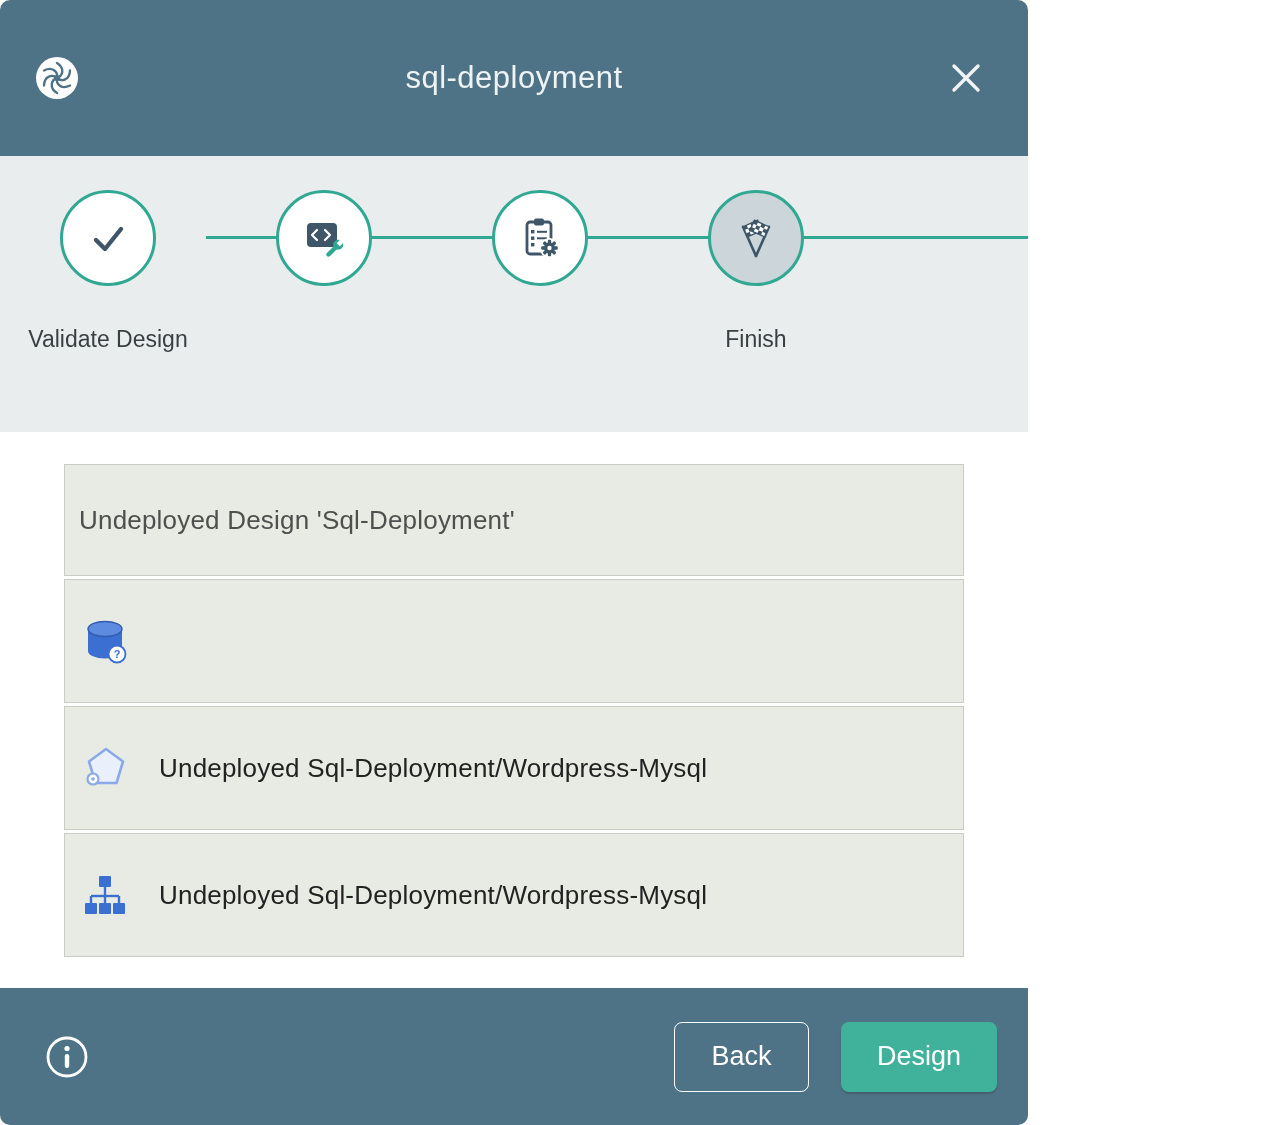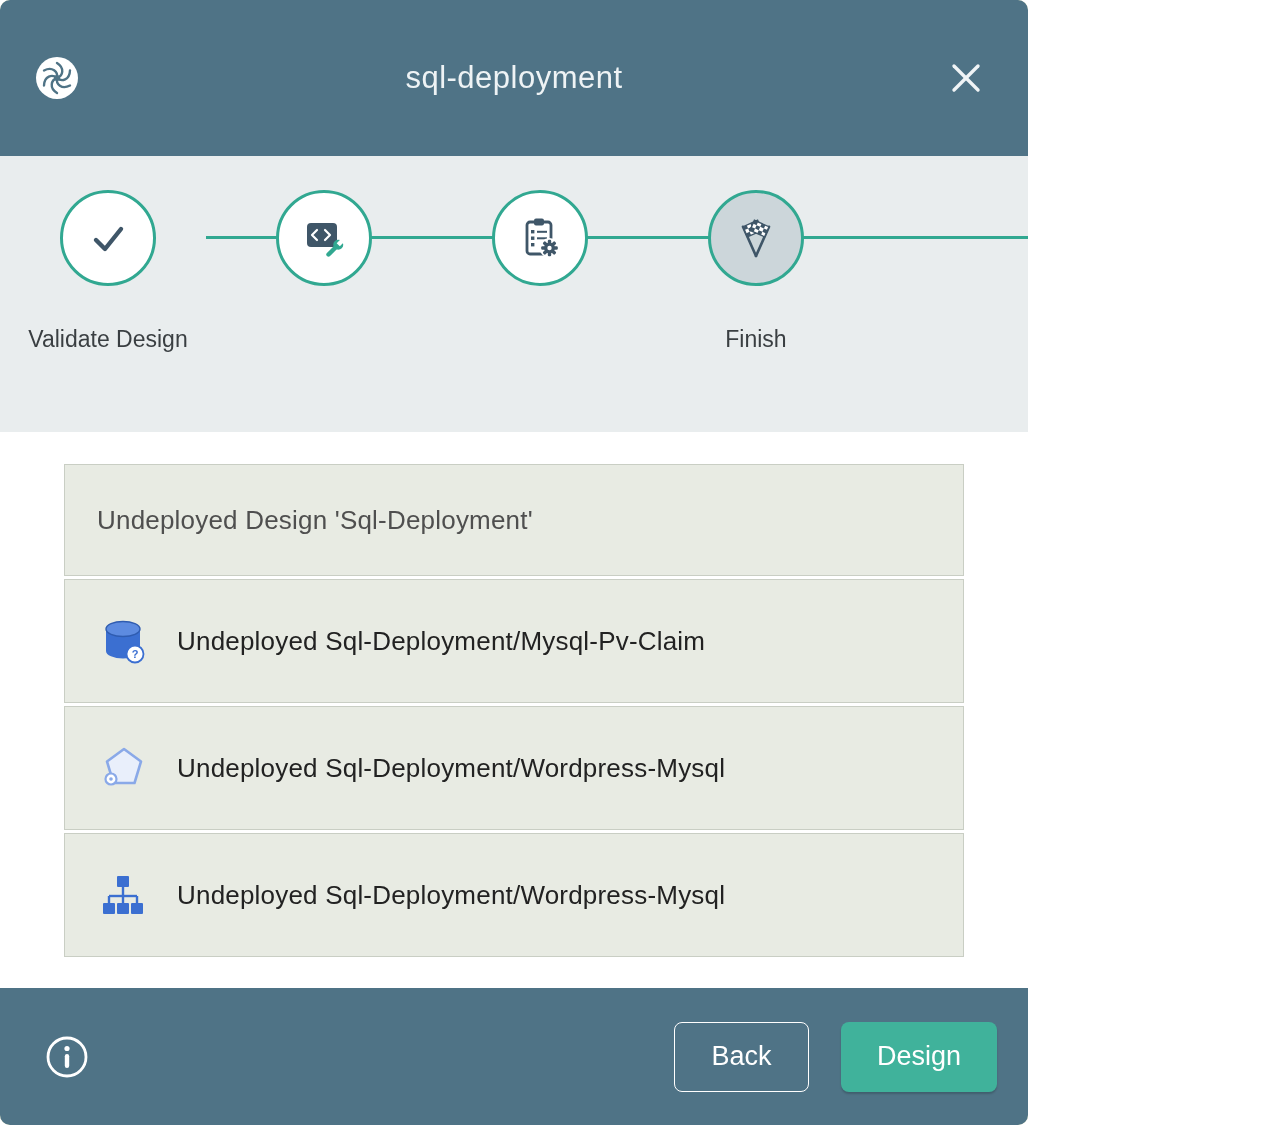--- a/index.html
+++ b/index.html
@@ -37,21 +37,21 @@
   }
   .step-circle.active{background:#ccd6da;}
   .step-label{
     margin-top:36px;font-size:23px;color:#3a3f42;text-align:center;line-height:1.55;
     max-width:200px;
   }
   
   .main{flex:1 1 auto;background:#ffffff;padding:32px 64px 0 64px;box-sizing:border-box;}
   .row{
     background:#e8ebe3;border:1px solid #c9cec4;box-sizing:border-box;
-    display:flex;align-items:center;margin-bottom:3px;padding:0 32px;
+    display:flex;align-items:center;margin-bottom:3px;padding:0 14px;
   }
   .row.header-row{height:112px;}
   .row.item-row{height:124px;}
   .row-text{font-size:26px;color:#222;letter-spacing:.2px;}
   .row.header-row .row-text{color:#4f4f4f;}
   .row-icon{width:52px;height:52px;margin-right:28px;flex:0 0 52px;display:flex;align-items:center;justify-content:center;}
   
   .footer{
     height:137px;flex:0 0 137px;background:#4f7386;display:flex;align-items:center;
     padding:0 31px 0 44px;box-sizing:border-box;
@@ -208,21 +208,20 @@
     <div class="row item-row">
       <span class="row-icon">
         <svg width="50" height="50" viewBox="0 0 50 50">
           <path d="M8 13 L8 35 A 17 7.5 0 0 0 42 35 L42 13 Z" fill="#3b6fd1"></path>
           <ellipse cx="25" cy="13" rx="17" ry="7.5" fill="#5d8be0"></ellipse>
           <ellipse cx="25" cy="13" rx="17" ry="7.5" fill="none" stroke="#2f5cb0" stroke-width="1.4"></ellipse>
           <circle cx="37" cy="38" r="8.5" fill="#ffffff" stroke="#3b6fd1" stroke-width="1.8"></circle>
           <text x="37" y="42" text-anchor="middle" font-size="11" font-family="Liberation Sans, sans-serif" fill="#3b6fd1" font-weight="bold">?</text>
         </svg>
       </span>
-      <span class="row-text">Undeployed Sql-Deployment/Mysql-Pv-Claim</span>
     </div>
 
     <div class="row item-row">
       <span class="row-icon">
         <svg width="50" height="50" viewBox="0 0 50 50">
           <path d="M26 6 L43 18.5 L36.5 40 L15.5 40 L9 18.5 Z" fill="#e9effb" stroke="#8aa9e8" stroke-width="2.6" stroke-linejoin="round"></path>
           <circle cx="13" cy="36" r="5.5" fill="#ffffff" stroke="#8aa9e8" stroke-width="2.2"></circle>
           <circle cx="13" cy="36" r="1.8" fill="#8aa9e8"></circle>
         </svg>
       </span>

